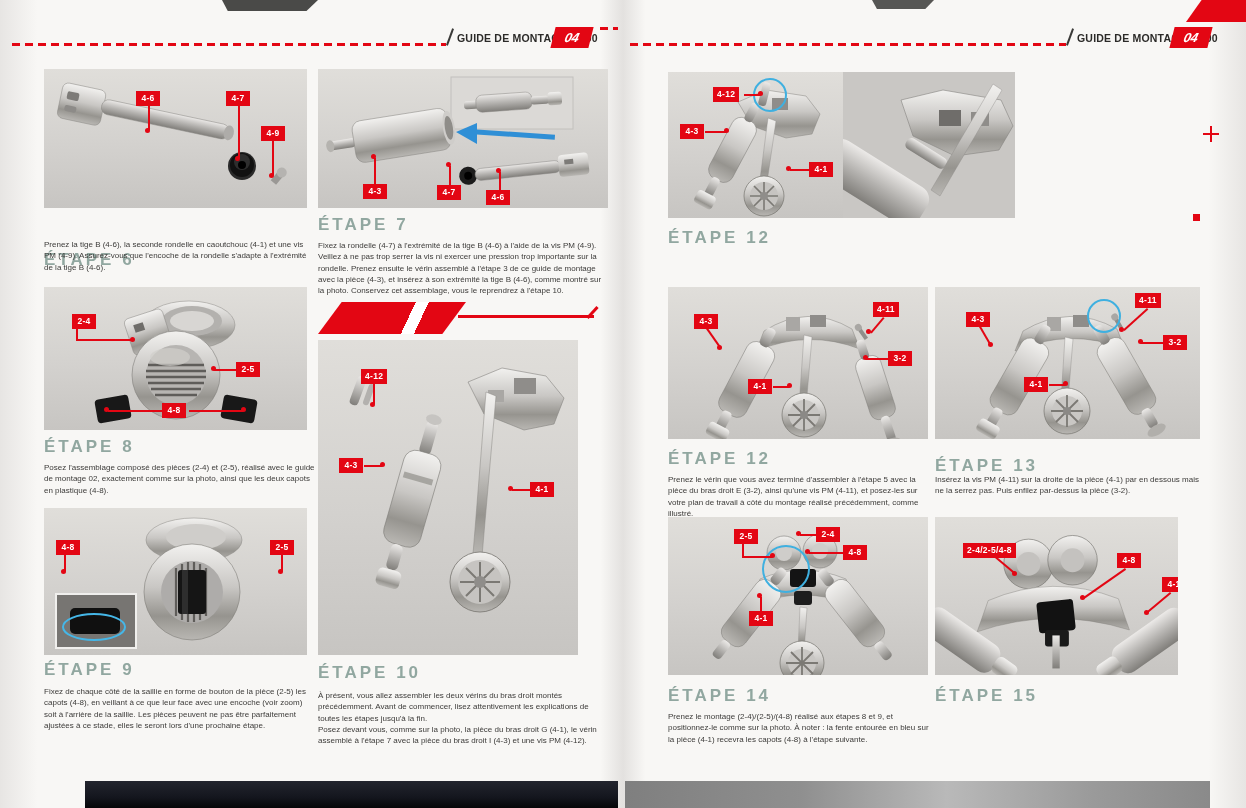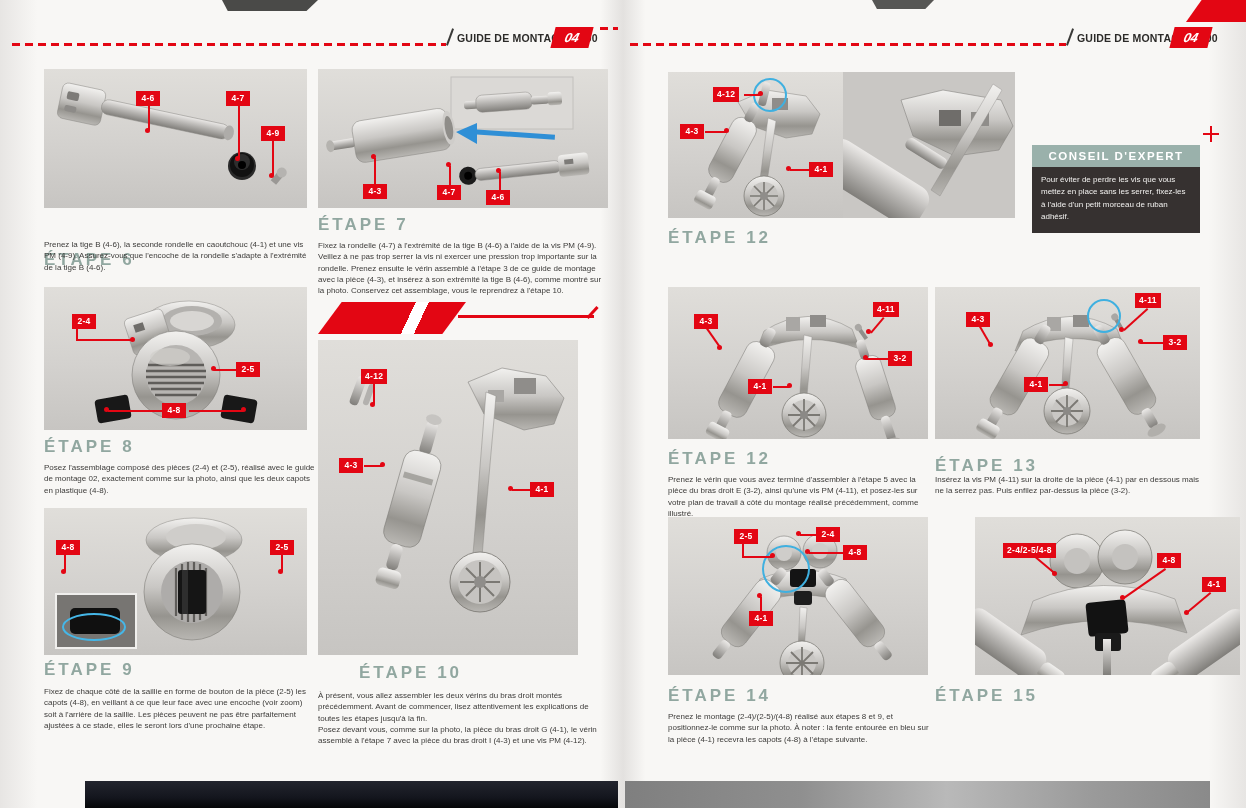--- a/index.html
+++ b/index.html
@@ -233,21 +233,21 @@
     <div class="co" style="left:43px;top:29px;">4-12</div>
     <div class="lead" style="left:55px;top:44px;width:2px;height:20px;"></div>
     <div class="dot" style="left:52px;top:62px;"></div>
     <div class="co" style="left:21px;top:118px;">4-3</div>
     <div class="lead" style="left:46px;top:125px;width:18px;height:2px;"></div>
     <div class="dot" style="left:62px;top:122px;"></div>
     <div class="co" style="left:212px;top:142px;">4-1</div>
     <div class="lead" style="left:194px;top:149px;width:18px;height:2px;"></div>
     <div class="dot" style="left:190px;top:146px;"></div>
   </div>
-  <div class="step-title" style="left:318px;top:663px;margin-left:41px;">ÉTAPE 10</div>
+  <div class="step-title" style="left:318px;top:663px;">ÉTAPE 10</div>
   <div class="step-body" style="left:318px;top:690px;width:288px;">À présent, vous allez assembler les deux vérins du bras droit montés précédemment. Avant de commencer, lisez attentivement les explications de toutes les étapes jusqu'à la fin.
 Posez devant vous, comme sur la photo, la pièce du bras droit G (4-1), le vérin assemblé à l'étape 7 avec la pièce du bras droit I (4-3) et une vis PM (4-12).</div>
 
   
 
   
   <div class="photo" style="left:668px;top:72px;width:347px;height:146px;">
     <svg viewBox="0 0 170 146" style="position:absolute;left:0;top:0;width:170px;height:146px;">
       <path d="M70,30 l28,-12 l40,6 l14,18 l-8,20 l-26,4 l-34,-12 z" fill="url(#met)" stroke="#85837f" stroke-width=".5"></path>
       <rect x="104" y="26" width="16" height="12" fill="#8f8d8a"></rect>
@@ -287,24 +287,20 @@
     <div class="ring" style="left:85px;top:6px;width:30px;height:30px;"></div>
     <div class="co" style="left:12px;top:52px;">4-3</div>
     <div class="lead" style="left:37px;top:59px;width:21px;height:2px;"></div>
     <div class="dot" style="left:56px;top:56px;"></div>
     <div class="co" style="left:141px;top:90px;">4-1</div>
     <div class="lead" style="left:122px;top:97px;width:19px;height:2px;"></div>
     <div class="dot" style="left:118px;top:94px;"></div>
   </div>
 
   
-  <div class="tip">
-    <div class="tip-head">CONSEIL D'EXPERT</div>
-    <div class="tip-body">Pour éviter de perdre les vis que vous mettez en place sans les serrer, fixez-les à l'aide d'un petit morceau de ruban adhésif.</div>
-  </div>
   <div class="abs" style="left:1193px;top:214px;width:7px;height:7px;background:#e30613;"></div>
 
   
   <div class="abs" style="left:1203px;top:126px;width:16px;height:16px;">
     <div style="position:absolute;left:7px;top:0;width:2px;height:16px;background:#e30613;"></div>
     <div style="position:absolute;left:0;top:7px;width:16px;height:2px;background:#e30613;"></div>
   </div>
 
   <div class="step-title" style="left:668px;top:228px;">ÉTAPE 12</div>
 
@@ -439,21 +435,21 @@
     <div class="co" style="left:175px;top:28px;">4-8</div>
     <div class="lead" style="left:141px;top:35px;width:34px;height:2px;"></div>
     <div class="dot" style="left:137px;top:32px;"></div>
     <div class="co" style="left:81px;top:94px;">4-1</div>
     <div class="lead" style="left:92px;top:80px;width:2px;height:14px;"></div>
     <div class="dot" style="left:89px;top:76px;"></div>
     <div class="ring" style="left:94px;top:28px;width:44px;height:44px;"></div>
   </div>
 
   
-  <div class="photo" style="left:935px;top:517px;width:265px;height:158px;margin-left:40px;">
+  <div class="photo" style="left:935px;top:517px;width:243px;height:158px;">
     <svg viewBox="0 0 265 158">
       <circle cx="102" cy="44" r="27" fill="url(#met)" stroke="#76746f" stroke-width=".7"></circle>
       <circle cx="102" cy="44" r="13" fill="#c4c2bf"></circle>
       <circle cx="150" cy="40" r="27" fill="url(#met)" stroke="#76746f" stroke-width=".7"></circle>
       <circle cx="150" cy="40" r="13" fill="#c4c2bf"></circle>
       <path d="M58,84 q70,-30 142,-2 l12,34 q-84,-26 -166,2 z" fill="url(#met)" stroke="#85837f" stroke-width=".5"></path>
       <rect x="112" y="84" width="40" height="34" rx="4" fill="#121212" transform="rotate(-6 132 101)"></rect>
       <rect x="120" y="116" width="26" height="18" rx="3" fill="#1a1a1a"></rect>
       <g transform="rotate(35 40 135)">
         <rect x="-20" y="118" width="92" height="34" rx="12" fill="url(#meth)"></rect>

